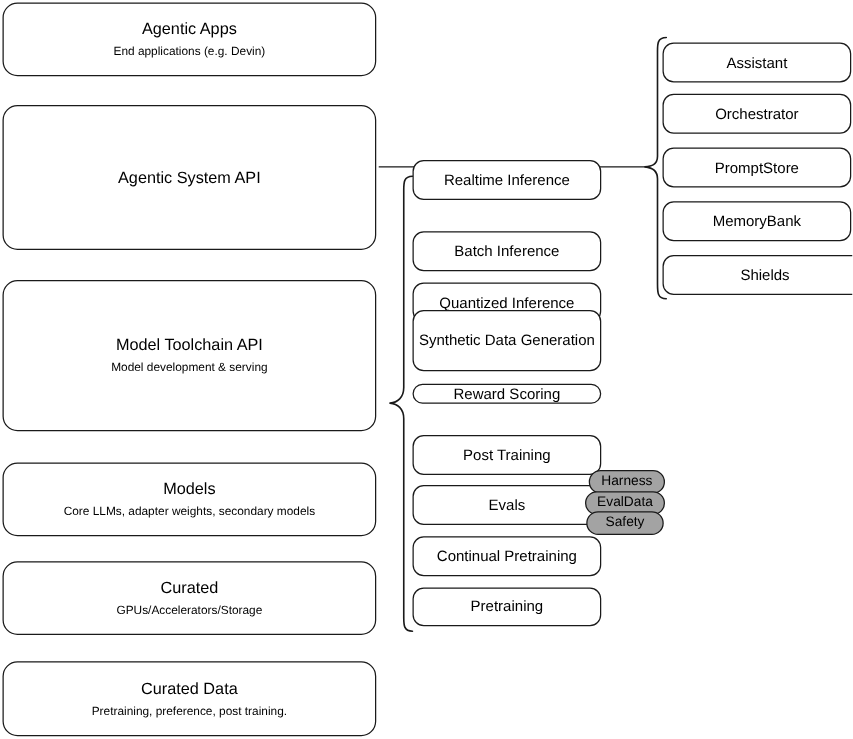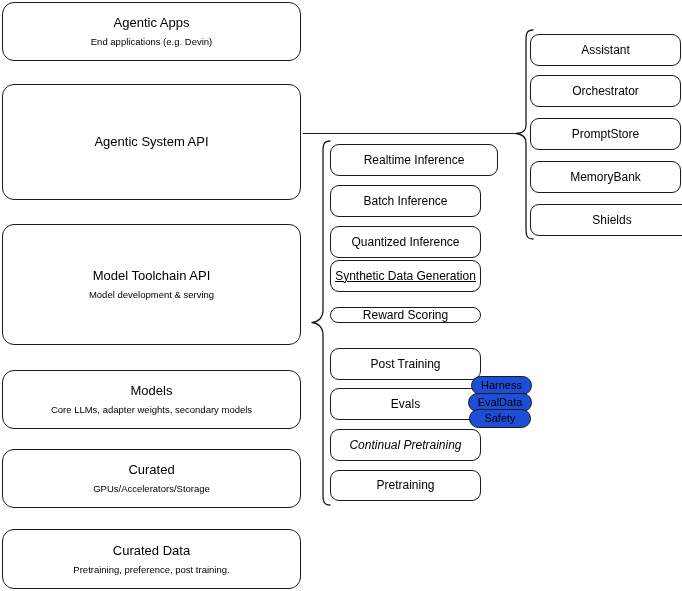--- a/index.html
+++ b/index.html
@@ -49,21 +49,21 @@
   .cap {
     border-radius: 9px;
     font-size: 12px;
     line-height: 15px;
   }
   
   .pill {
     position: absolute;
     box-sizing: border-box;
     border: 1px solid #1a1a1a;
-    background: #1d4ed8;
+    background: #a3a3a3;
     border-radius: 999px;
     display: flex;
     align-items: center;
     justify-content: center;
     font-size: 11px;
     line-height: 13px;
     color: #000000;
     z-index: 5;
   }
   .connector {
@@ -121,42 +121,42 @@
     </svg>
   </div>
 
   <div class="connector" style="left:510px; top:29px;">
     <svg width="24" height="216" viewBox="0 0 24 216" fill="none" xmlns="http://www.w3.org/2000/svg">
       <path d="M23 1 C16 1 16 6 16 12 L16 96 C16 103 11 104 6 104.5
                C11 105 16 107 16 114 L16 198 C16 205 16 210 23 210" stroke="#1a1a1a" stroke-width="1.3" fill="none" stroke-linecap="round" stroke-linejoin="round"></path>
     </svg>
   </div>
 
-  <div class="node cap" style="left:330px; top:144px; width:168px; height:32px;">
+  <div class="node cap" style="left:330px; top:128px; width:151px; height:32px;">
     <span>Realtime Inference</span>
   </div>
   <div class="node cap" style="left:330px; top:185px; width:151px; height:32px;">
     <span>Batch Inference</span>
   </div>
   <div class="node cap" style="left:330px; top:226px; width:151px; height:32px;">
     <span>Quantized Inference</span>
   </div>
-  <div class="node cap" style="left:330px; top:260px; width:151px; height:32px;text-decoration:underline;">
+  <div class="node cap" style="left:330px; top:248px; width:151px; height:49px;">
     <span>Synthetic Data Generation</span>
   </div>
   <div class="node cap" style="left:330px; top:307px; width:151px; height:16px;">
     <span>Reward Scoring</span>
   </div>
   <div class="node cap" style="left:330px; top:348px; width:151px; height:32px;">
     <span>Post Training</span>
   </div>
   <div class="node cap" style="left:330px; top:388px; width:151px; height:32px;">
     <span>Evals</span>
   </div>
-  <div class="node cap" style="left:330px; top:429px; width:151px; height:32px;font-style:italic;">
+  <div class="node cap" style="left:330px; top:429px; width:151px; height:32px;">
     <span>Continual Pretraining</span>
   </div>
   <div class="node cap" style="left:330px; top:470px; width:151px; height:31px;">
     <span>Pretraining</span>
   </div>
 
   <div class="pill" style="left:471px; top:376px; width:61px; height:19px;">
     <span>Harness</span>
   </div>
   <div class="pill" style="left:468px; top:393px; width:64px; height:19px;">

